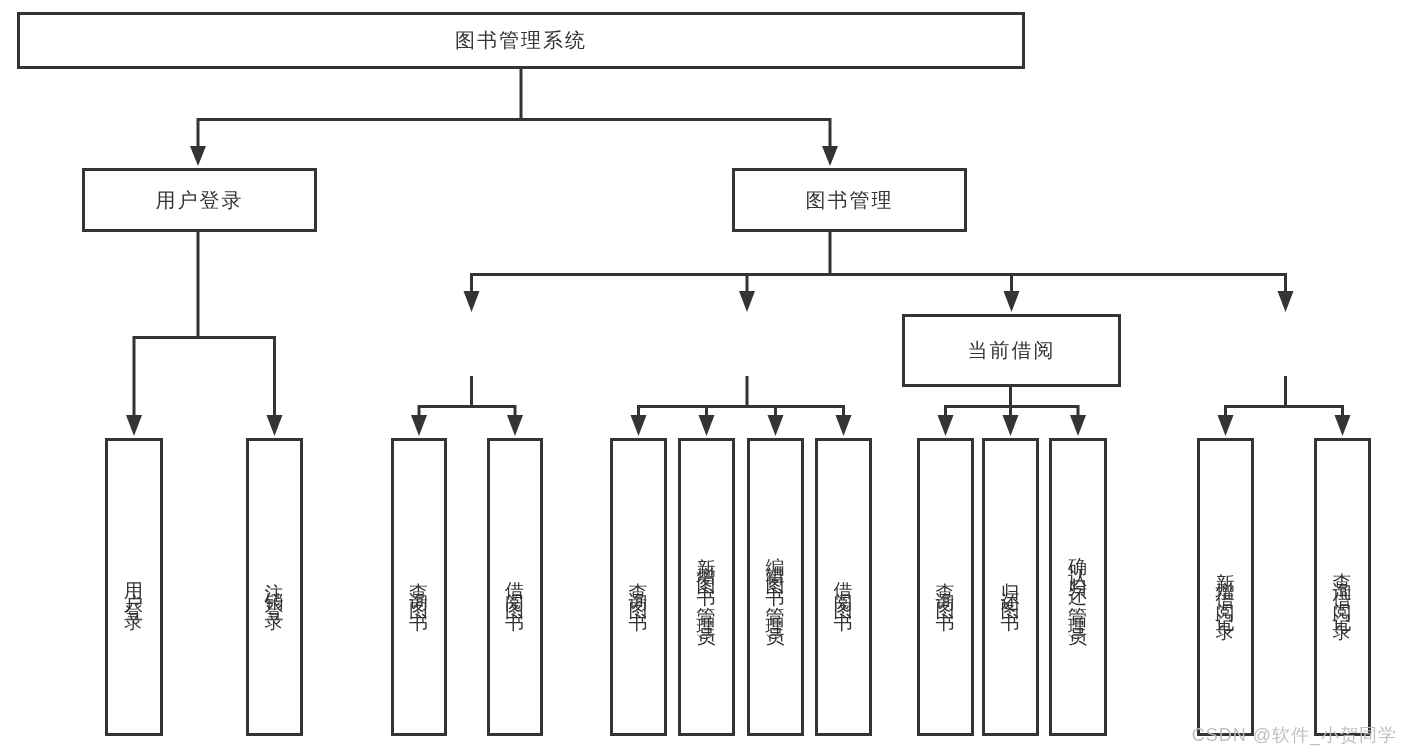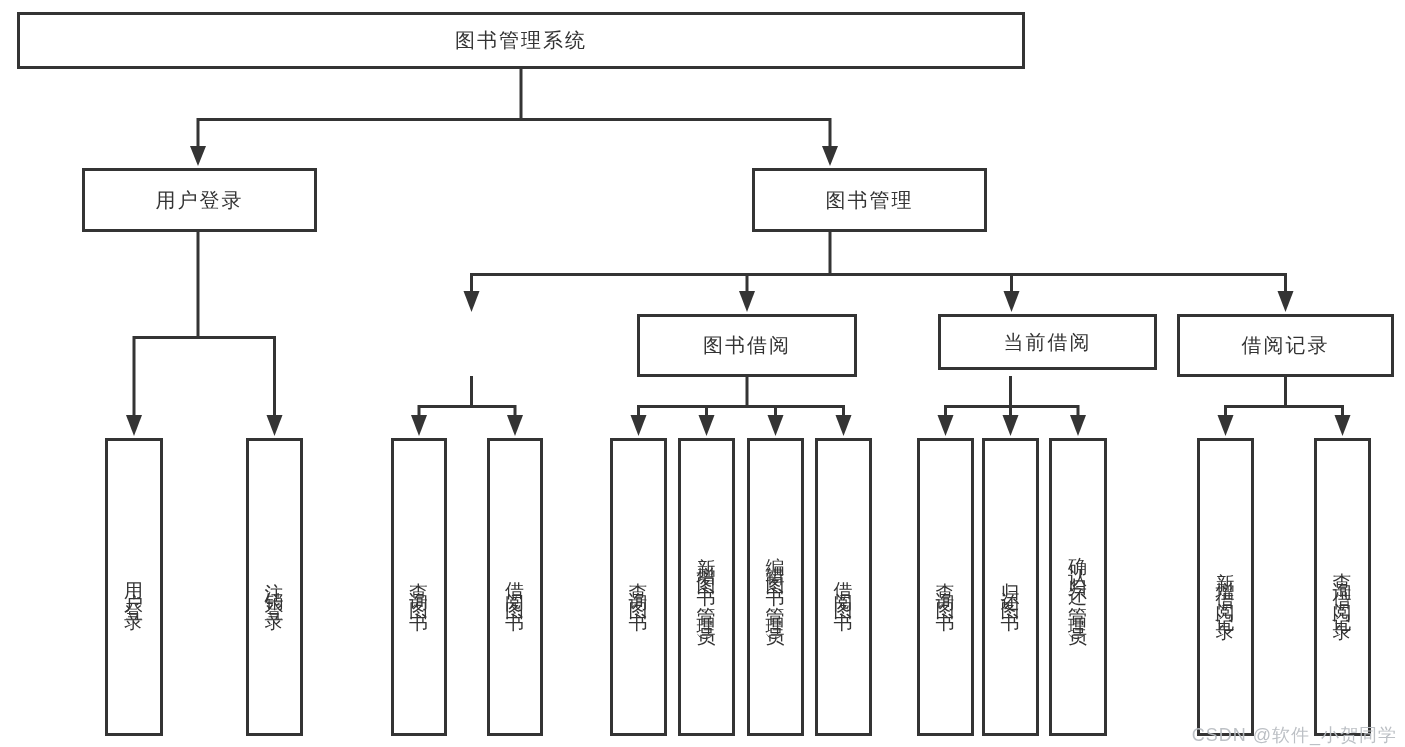--- a/index.html
+++ b/index.html
@@ -122,32 +122,26 @@
     <polygon class="arrowhead" points="1334.5,415 1350.5,415 1342.5,436"></polygon>
   </svg>
 
   <div class="node node-h" style="left:17px;top:12px;width:1008px;height:57px">
     <span class="label">图书管理系统</span>
   </div>
 
   <div class="node node-h" style="left:82px;top:168px;width:235px;height:64px">
     <span class="label">用户登录</span>
   </div>
-  <div class="node node-h" style="left:752px;top:168px;width:235px;height:64px">
+  <div class="node node-h" style="left:732px;top:168px;width:235px;height:64px">
     <span class="label">图书管理</span>
   </div>
 
-  <div class="node node-h" style="left:637px;top:314px;width:220px;height:63px">
-    <span class="label">图书借阅</span>
-  </div>
-  <div class="node node-h" style="left:938px;top:314px;width:219px;height:56px">
+  <div class="node node-h" style="left:902px;top:314px;width:219px;height:73px">
     <span class="label">当前借阅</span>
-  </div>
-  <div class="node node-h" style="left:1177px;top:314px;width:217px;height:63px">
-    <span class="label">借阅记录</span>
   </div>
 
   <div class="node node-v" style="left:105px;top:438px;width:58px;height:298px">
     <span class="vlabel">用户登录</span>
   </div>
   <div class="node node-v" style="left:246px;top:438px;width:57px;height:298px">
     <span class="vlabel">注销登录</span>
   </div>
 
   <div class="node node-v" style="left:391px;top:438px;width:56px;height:298px">

